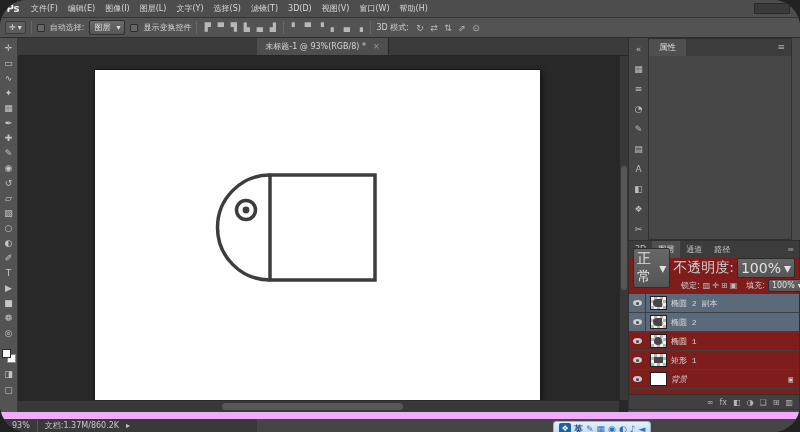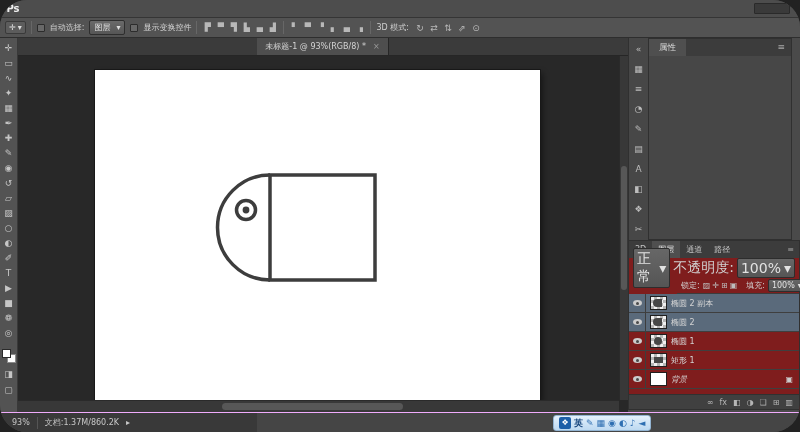--- a/index.html
+++ b/index.html
@@ -63,53 +63,66 @@
   .layers-tabs { height:17px; background:#3c3c3c; display:flex; font-size:8px; }
   .ltab { padding:0 6px; line-height:17px; color:#c6c6c6; }
   .ltab.active { background:#4f4f4f; color:#e4e4e4; }
   .layers-tabs .pmenu { margin-left:auto; padding:0 5px; line-height:17px; color:#a8a8a8; }
   .blend-row { height:20px; display:flex; align-items:center; gap:3px; padding:0 4px; font-size:14px; }
   .blend-select { display:flex; align-items:center; justify-content:space-between; width:54px; background:linear-gradient(#676767,#555555); border:1px solid #2d2d2d; border-radius:2px; padding:1px 3px; color:#e2e2e2; }
   .val-box { display:flex; align-items:center; gap:3px; background:linear-gradient(#676767,#555555); border:1px solid #2d2d2d; border-radius:2px; padding:1px 3px; color:#e2e2e2; }
   .lock-row { height:16px; display:flex; align-items:center; gap:3px; padding:0 4px; font-size:8px; border-bottom:1px solid #3c3c3c;margin-left:48px; }
   .lock-icons { display:flex; gap:2px; }
   .lock-icons span { font-size:8px; color:#bdbdbd; }
-  .layer-rows { flex:1; overflow:hidden; }
+  .layer-rows { flex:1; overflow:hidden;font-family:Liberation Mono, monospace; }
   .layer-row { height:19px; display:flex; align-items:center; border-bottom:1px solid #3f3f3f; font-size:8px; color:#d4d4d4; }
   .layer-row.selected { background:#5a6a7b; }
   .eye-cell { width:17px; align-self:stretch; display:flex; align-items:center; justify-content:center; border-right:1px solid #3d3d3d; }
   .eye { width:9px; height:6px; background:#cccccc; border-radius:50%; position:relative; }
   .eye::after { content:""; position:absolute; left:3px; top:1.5px; width:3px; height:3px; background:#4a4a4a; border-radius:50%; }
   .thumb { position:relative; width:17px; height:14px; margin:0 4px; border:1px solid #1f1f1f; background:#e8e8e8; }
   .thumb.checker { background:repeating-conic-gradient(#b6b6b6 0 25%, #f0f0f0 0 50%) 0 0 / 6px 6px; }
   .thumb.shape-d::after { content:""; position:absolute; left:2px; top:2px; right:4px; bottom:2px; background:#474747; border-radius:6px 0 0 6px; }
   .thumb.shape-ellipse::after { content:""; position:absolute; left:3px; top:2px; right:4px; bottom:2px; background:#474747; border-radius:50%; }
   .thumb.shape-rect::after { content:""; position:absolute; left:3px; top:3px; right:3px; bottom:3px; background:#474747; }
   .thumb.white { background:#ffffff; }
   .layer-name { flex:1; white-space:nowrap; }
   .layer-name.italic { font-style:italic; }
   .layer-lock { padding-right:6px; font-size:8px; color:#cccccc; }
   .layers-footer { height:15px; background:#404040; border-top:1px solid #313131; display:flex; justify-content:flex-end; align-items:center; gap:6px; padding:0 6px; }
   .layers-footer span { font-size:8px; color:#b5b5b5; }
 
   
-  .bottombar { position:absolute; left:0; bottom:0; width:800px; height:20px; background:#454545; border-top:1px solid #f0abfc; }
+  .bottombar { position:absolute; left:0; bottom:0; width:800px; height:20px; background:#454545; border-top:7px solid #f0abfc; }
   .status-left { position:absolute; left:0; top:0; bottom:0; width:257px; background:#393939; display:flex; align-items:center; gap:7px; padding-left:12px; font-size:8px; color:#c8c8c8; }
   .status-sep { width:1px; height:12px; background:#2c2c2c; border-right:1px solid #555; }
   .langbar { position:absolute; left:553px; top:2px; height:16px; display:flex; align-items:center; gap:3px; padding:0 5px; background:linear-gradient(#e4f0fb,#bdd9f1); border:1px solid #93b4d2; border-radius:3px; }
   .langbar .lang-box { width:12px; height:12px; background:#2f6fb2; color:#ffffff; font-size:8px; line-height:12px; text-align:center; border-radius:2px; }
   .langbar span { color:#2f6fb2; font-size:9px; }
 </style>
 </head>
 <body>
 
 <div class="app">
 
   <div class="menubar">
     <div class="ps-logo">Ps</div>
+    <div class="menus">
+        <span class="menu-item">文件(F)</span>
+        <span class="menu-item">编辑(E)</span>
+        <span class="menu-item">图像(I)</span>
+        <span class="menu-item">图层(L)</span>
+        <span class="menu-item">文字(Y)</span>
+        <span class="menu-item">选择(S)</span>
+        <span class="menu-item">滤镜(T)</span>
+        <span class="menu-item">3D(D)</span>
+        <span class="menu-item">视图(V)</span>
+        <span class="menu-item">窗口(W)</span>
+        <span class="menu-item">帮助(H)</span>
+      </div>
     <div class="win-controls"></div>
   </div>
 
   <div class="optionsbar">
     <div class="opt-tool">
       <span>✛</span>
       <span>▾</span>
     </div>
     <div class="sep"></div>
     <span class="checkbox"></span>

